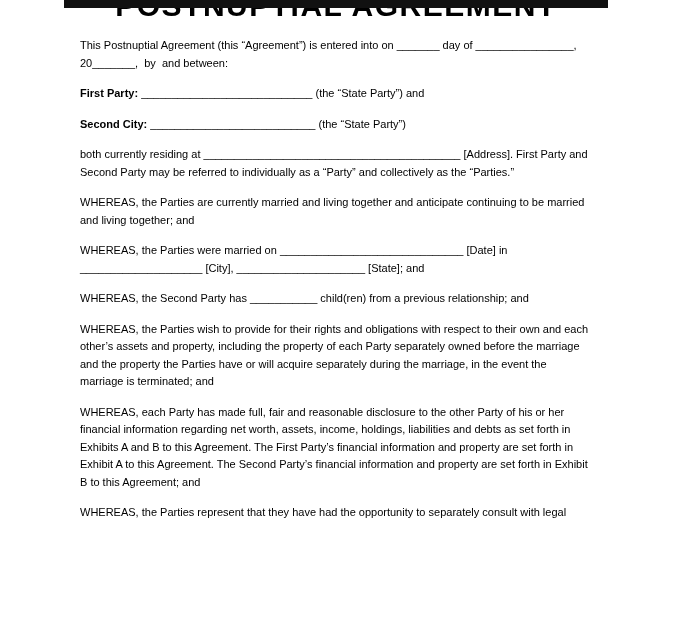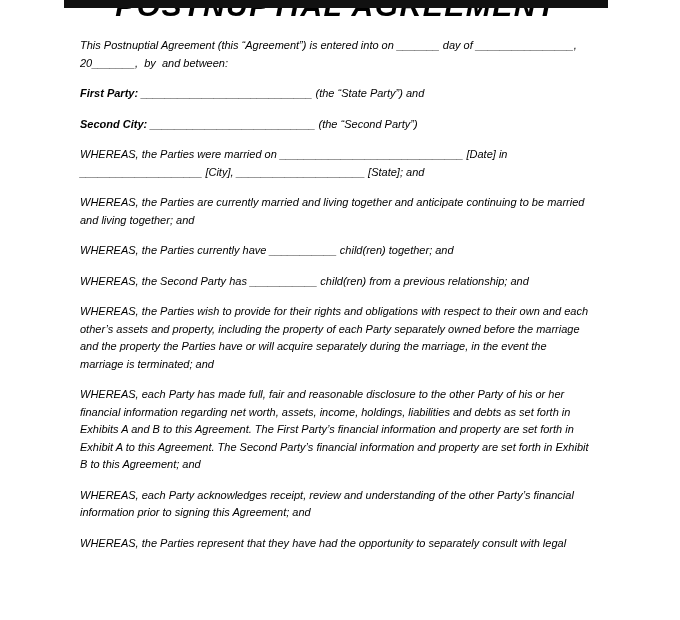--- a/index.html
+++ b/index.html
@@ -12,21 +12,20 @@
     height: 620px;
     overflow: hidden;
     font-family: "Liberation Sans", sans-serif;
     color: #000000;
   }
   .page {
     position: relative;
     width: 672px;
     height: 620px;
     background: #ffffff;
-    font-style: italic;
   }
   .doc-header {
     position: relative;
     height: 23px;
     margin: 0 64px;
     overflow: hidden;
   }
   .doc-title {
     position: absolute;
     top: -9px;
@@ -72,34 +71,33 @@
     <div class="doc-title">POSTNUPTIAL AGREEMENT</div>
     <div class="title-bar"></div>
   </header>
 
   <main class="doc-body">
 
     <p>This Postnuptial Agreement (this “Agreement”) is entered into on _______ day of ________________, 20_______,  by  and between:</p>
 
     <p><span class="lbl">First Party:</span><span> ____________________________ (the “State Party”) and</span></p>
 
-    <p><span class="lbl">Second City:</span><span> ___________________________ (the “Second Party”)</span></p>
+    <p><span class="lbl">Second City:</span><span> ___________________________ (the “State Party”)</span></p>
 
+    <p>both currently residing at __________________________________________ [Address]. First Party and Second Party may be referred to individually as a “Party” and collectively as the “Parties.”</p>
+
+    <p>WHEREAS, the Parties are currently married and living together and anticipate continuing to be married and living together; and</p>
 
     <p>WHEREAS, the Parties were married on ______________________________ [Date] in ____________________ [City], _____________________ [State]; and</p>
 
-    <p>WHEREAS, the Parties are currently married and living together and anticipate continuing to be married and living together; and</p>
-
-    <p>WHEREAS, the Parties currently have ___________ child(ren) together; and</p>
 
 
     <p>WHEREAS, the Second Party has ___________ child(ren) from a previous relationship; and</p>
 
     <p>WHEREAS, the Parties wish to provide for their rights and obligations with respect to their own and each other’s assets and property, including the property of each Party separately owned before the marriage and the property the Parties have or will acquire separately during the marriage, in the event the marriage is terminated; and</p>
 
     <p>WHEREAS, each Party has made full, fair and reasonable disclosure to the other Party of his or her financial information regarding net worth, assets, income, holdings, liabilities and debts as set forth in Exhibits A and B to this Agreement. The First Party’s financial information and property are set forth in Exhibit A to this Agreement. The Second Party’s financial information and property are set forth in Exhibit B to this Agreement; and</p>
 
-    <p>WHEREAS, each Party acknowledges receipt, review and understanding of the other Party’s financial information prior to signing this Agreement; and</p>
 
     <p>WHEREAS, the Parties represent that they have had the opportunity to separately consult with legal</p>
 
   </main>
 </div>
 
 </body></html>

